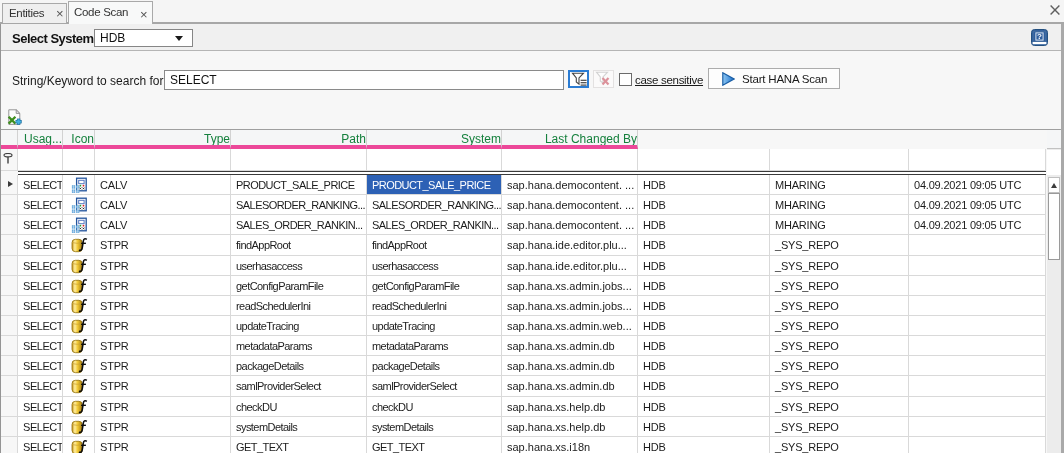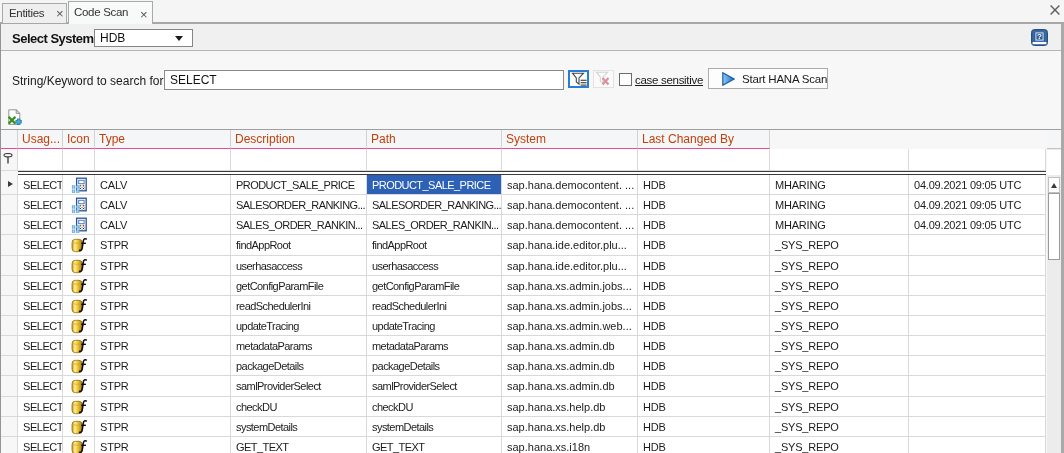--- a/index.html
+++ b/index.html
@@ -21,30 +21,30 @@
 #ddl .arr { position:absolute; right:9px; top:6px; width:0; height:0; border-left:4.5px solid transparent; border-right:4.5px solid transparent; border-top:5px solid #1a1a1a; }
 #help { left:1031px; top:29px; }
 
 
 #lblSearch { left:12px; top:74px; font-size:12px; color:#1a1a1a; }
 #inpSearch { left:164px; top:70px; width:400px; height:20px; background:#fff; border:1px solid #8a8a8a; font-size:12px; color:#111; line-height:18px; padding-left:5px; }
 #btnFilter { left:568px; top:70px; width:21px; height:18px; background:#fff; border:2px solid #2b7cd3; }
 #btnFilterX { left:593px; top:70px; width:21px; height:18px; background:#fbfafa; border:1px solid #e3e1e1; }
 #chk { left:619px; top:73px; width:13px; height:13px; background:#fff; border:1px solid #6b6b6b; }
 #lblCase { left:635px; top:74px; font-size:11.5px; letter-spacing:-0.3px; color:#1a1a1a;text-decoration:underline; }
-#btnScan { left:708px; top:68px; width:120px; height:21px; background:#fdfdfd; border:1px solid #acacac; }
+#btnScan { left:708px; top:68px; width:132px; height:21px; background:#fdfdfd; border:1px solid #acacac; }
 #btnScan span { position:absolute; left:33px; top:4px; font-size:11.5px; letter-spacing:-0.2px; white-space:nowrap; color:#1a1a1a; }
 #xlsicon { left:6px; top:109px; }
 
 
 #gridtop { left:0; top:129px; width:1061px; height:1px; background:#9f9f9f; }
 .grow { left:0; display:grid; grid-template-columns:18px 45px 32px 136px 136px 135px 136px 132px 139px 137px; }
 .grow > div { border-right:1px solid #d9d9d9; border-bottom:1px solid #d9d9d9; overflow:hidden; white-space:nowrap; }
 #ghead { top:130px; height:19px; }
-#ghead > div { background:#f5f6f7; font-size:12px; color:#c2410c; padding:2px 0 0 4px; border-right:1px solid #d2d2d2; border-bottom:1px solid #ec4899; }
+#ghead > div { background:#f5f6f7; font-size:12px; color:#15803d; padding:2px 0 0 4px; border-right:1px solid #d2d2d2; border-bottom:4px solid #ec4899;text-align:right; }
 #gfilter { top:149px; height:22px; }
 #gfilter > div { background:#fff; }
 #gfilter > div:first-child { background:#f7f7f7; }
 #gsep { left:18px; top:171.2px; width:1028px; height:3.6px; border-top:1.3px solid #3a3a3a; border-bottom:1.3px solid #3a3a3a; background:#fff; }
 #gdata { top:174.9px; grid-auto-rows:20.17px; }
 #gdata > div { background:#fff; font-size:11px; letter-spacing:-0.2px; color:#1c1c1c; padding:4px 0 0 5px; }
 #gdata > div:nth-child(10n+5), #gdata > div:nth-child(10n+6) { letter-spacing:-0.55px; }
 #gdata > div:nth-child(10n+7) { letter-spacing:0; }
 #gdata > div:nth-child(10n+2) { letter-spacing:-0.45px; }
 #gdata > div.rh { background:#f7f7f7; padding:0; position:relative; }
@@ -151,21 +151,20 @@
 </svg>
 </div>
 
 <div id="gridtop" class="abs"></div>
 
 <div id="ghead" class="abs grow">
   <div></div>
     <div>Usag...</div>
     <div>Icon</div>
     <div>Type</div>
-    <div>Description</div>
     <div>Path</div>
     <div>System</div>
     <div>Last Changed By</div>
 </div>
 
 <div id="gfilter" class="abs grow">
   <div><svg style="margin:4px 0 0 3px" width="10" height="12" viewBox="0 0 10 12">
         <ellipse cx="5" cy="2.2" rx="4" ry="1.7" fill="none" stroke="#3f3f3f" stroke-width="1.1"></ellipse>
         <line x1="5" y1="3.9" x2="5" y2="10.5" stroke="#3f3f3f" stroke-width="1.4"></line>
       </svg></div>

